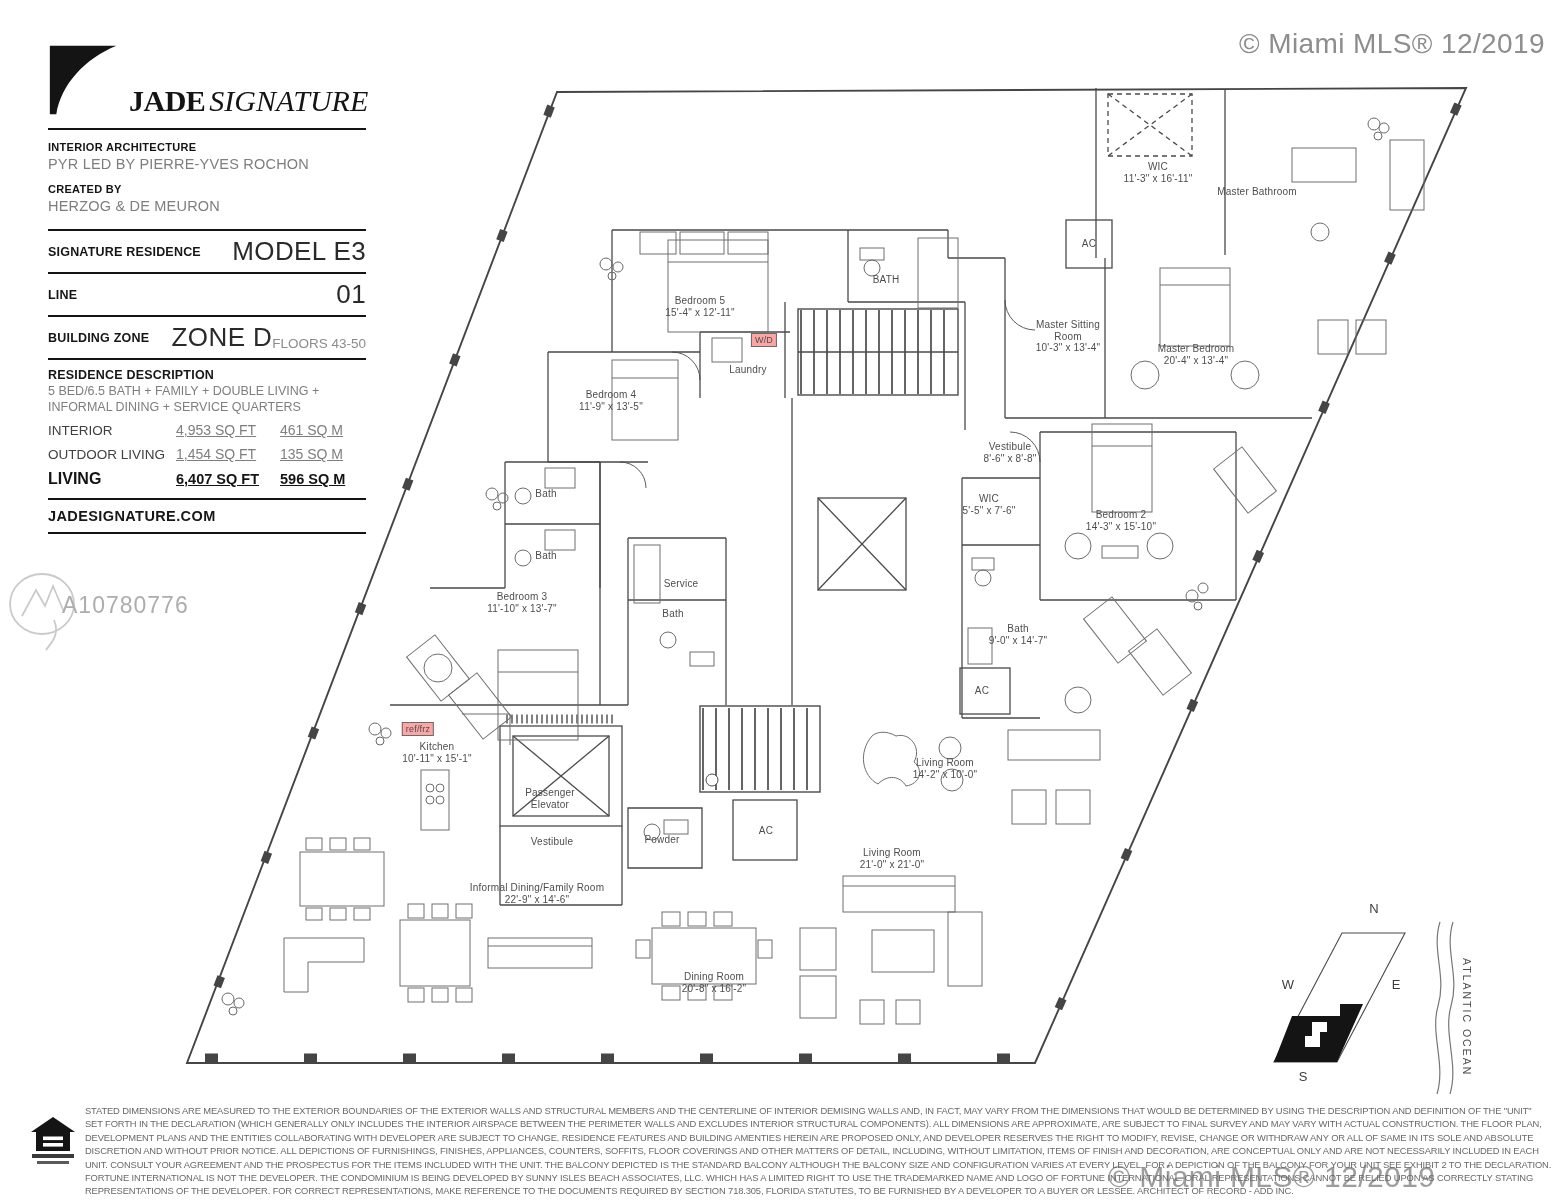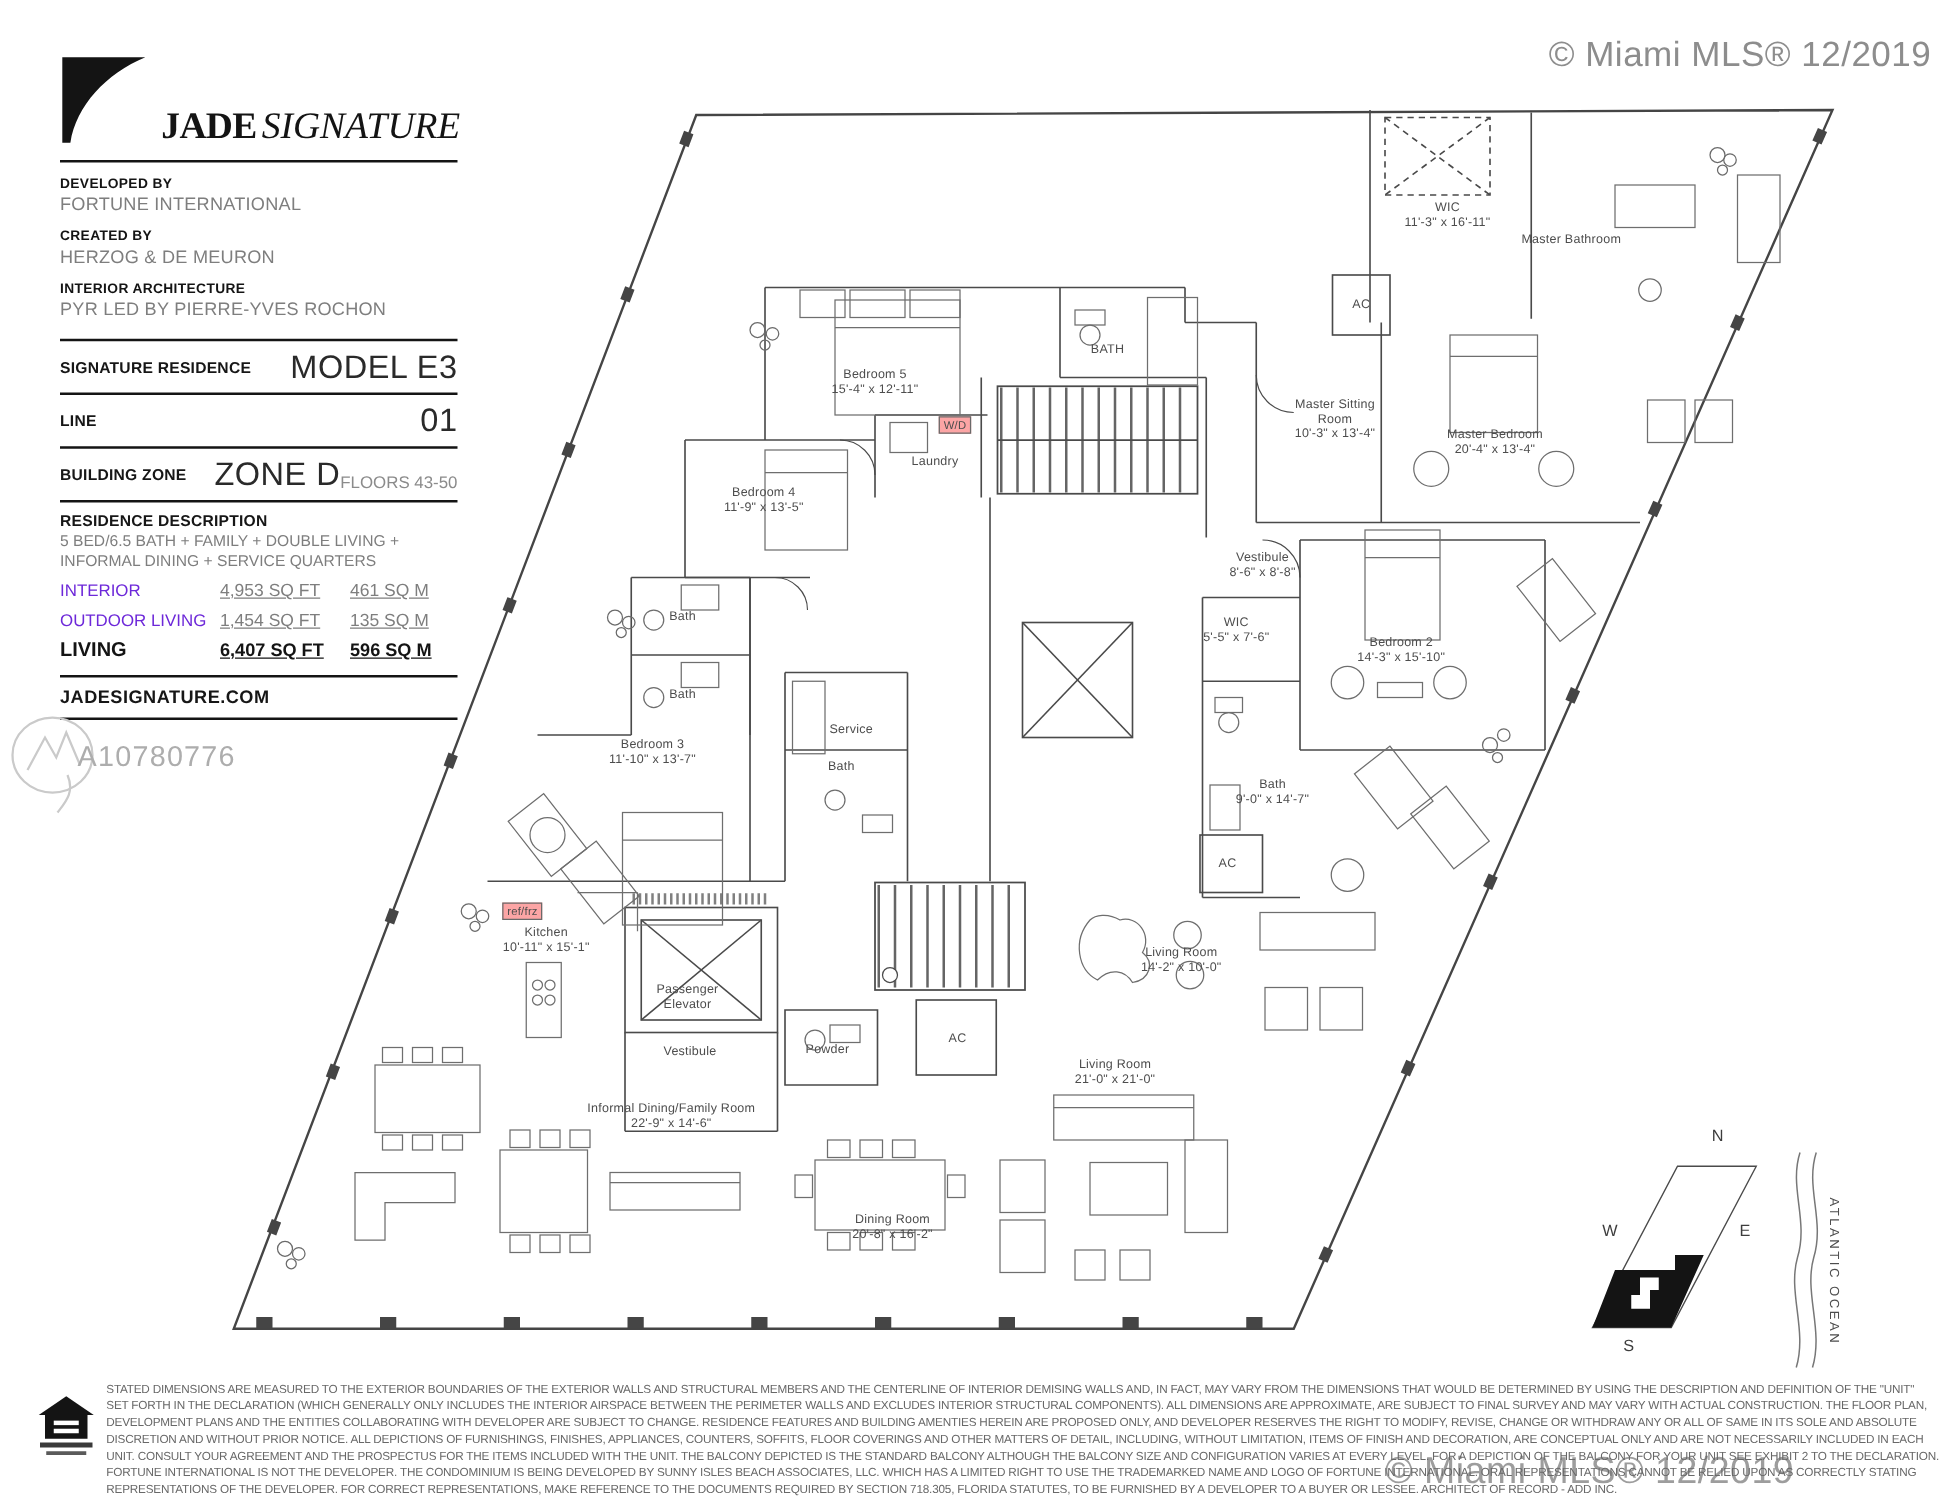--- a/index.html
+++ b/index.html
@@ -18,21 +18,21 @@
   .credit-value{font-size:14.5px;color:#7e7e7e;margin-top:3px;letter-spacing:.2px;}
   .spec{margin-top:15px;}
   .spec-row{display:flex;justify-content:space-between;border-top:2px solid #141414;padding:6px 0 7px;}
   .spec-label{font-size:12.5px;font-weight:bold;letter-spacing:.2px;padding-top:8px;}
   .spec-value{font-size:26px;color:#2a2a2a;letter-spacing:.4px;line-height:28px;text-align:right;}
   .spec-sub{font-size:13.5px;color:#8b8b8b;text-align:right;margin-top:2px;}
   .desc{border-top:2px solid #141414;padding:8px 0 10px;}
   .desc-title{font-size:12.5px;font-weight:bold;letter-spacing:.2px;}
   .desc-line{font-size:12.5px;color:#7e7e7e;margin-top:2px;}
   .metric{display:grid;grid-template-columns:128px 104px 86px;margin-top:8px;align-items:baseline;}
-  .metric .m-name{font-size:13.5px;color:#6d28d9;}
+  .metric .m-name{font-size:13.5px;color:#404040;}
   .metric .m-sqft,.metric .m-sqm{font-size:14px;color:#7e7e7e;text-align:left;text-decoration:underline;}
   .metric.total .m-name{font-size:16px;font-weight:bold;color:#141414;}
   .metric.total .m-sqft,.metric.total .m-sqm{font-size:14.5px;font-weight:bold;color:#141414;}
   .web-row{border-top:2px solid #141414;border-bottom:2px solid #141414;padding:8px 0;
            font-weight:bold;font-size:14.5px;letter-spacing:.4px;margin-top:0;}
   
   .listing-id{position:absolute;left:62px;top:592px;font-size:23px;color:#adadad;letter-spacing:1px;}
   .mountain{position:absolute;left:8px;top:570px;}
   .mls-top{position:absolute;top:28px;right:8px;font-size:28px;color:#8d8d8d;letter-spacing:.4px;}
   .mls-bottom{position:absolute;left:1108px;top:1160px;font-size:30px;color:#9d9d9d;letter-spacing:.4px;}
@@ -299,30 +299,26 @@
       <svg class="logo-mark" viewBox="0 0 78 78">
         <path d="M2 2 H74 C40 16 14 44 9 76 H2 Z" fill="#141414"></path>
       </svg>
       <div class="logo-text">
         <span class="logo-jade">JADE</span><span class="logo-sig">SIGNATURE</span>
       </div>
     </div>
     <div class="rule"></div>
 
     <div class="credit">
-      <div class="credit-label">DEVELOPED BY</div>
-      <div class="credit-value">FORTUNE INTERNATIONAL</div>
+      <div class="credit-label">INTERIOR ARCHITECTURE</div>
+      <div class="credit-value">PYR LED BY PIERRE-YVES ROCHON</div>
     </div>
     <div class="credit">
       <div class="credit-label">CREATED BY</div>
       <div class="credit-value">HERZOG &amp; DE MEURON</div>
-    </div>
-    <div class="credit">
-      <div class="credit-label">INTERIOR ARCHITECTURE</div>
-      <div class="credit-value">PYR LED BY PIERRE-YVES ROCHON</div>
     </div>
 
     <div class="spec">
       <div class="spec-row">
         <span class="spec-label">SIGNATURE RESIDENCE</span>
         <span class="spec-value">MODEL E3</span>
       </div>
       <div class="spec-row">
         <span class="spec-label">LINE</span>
         <span class="spec-value">01</span>

